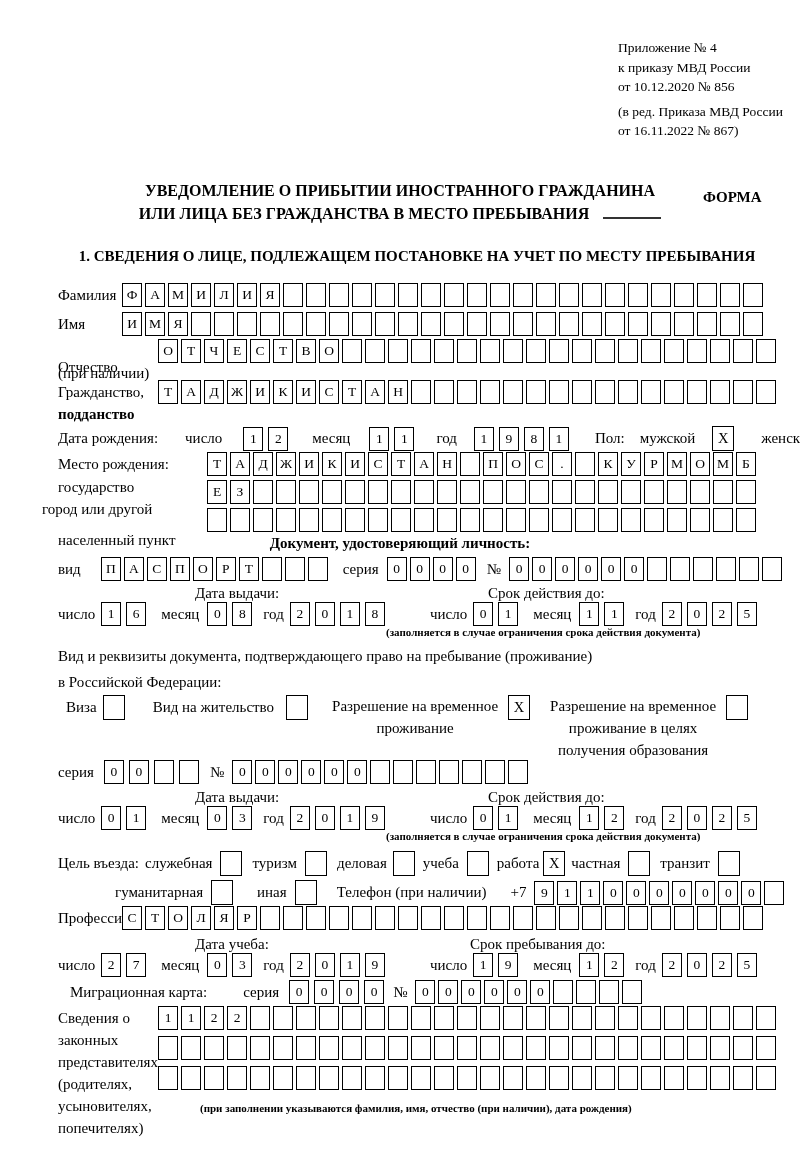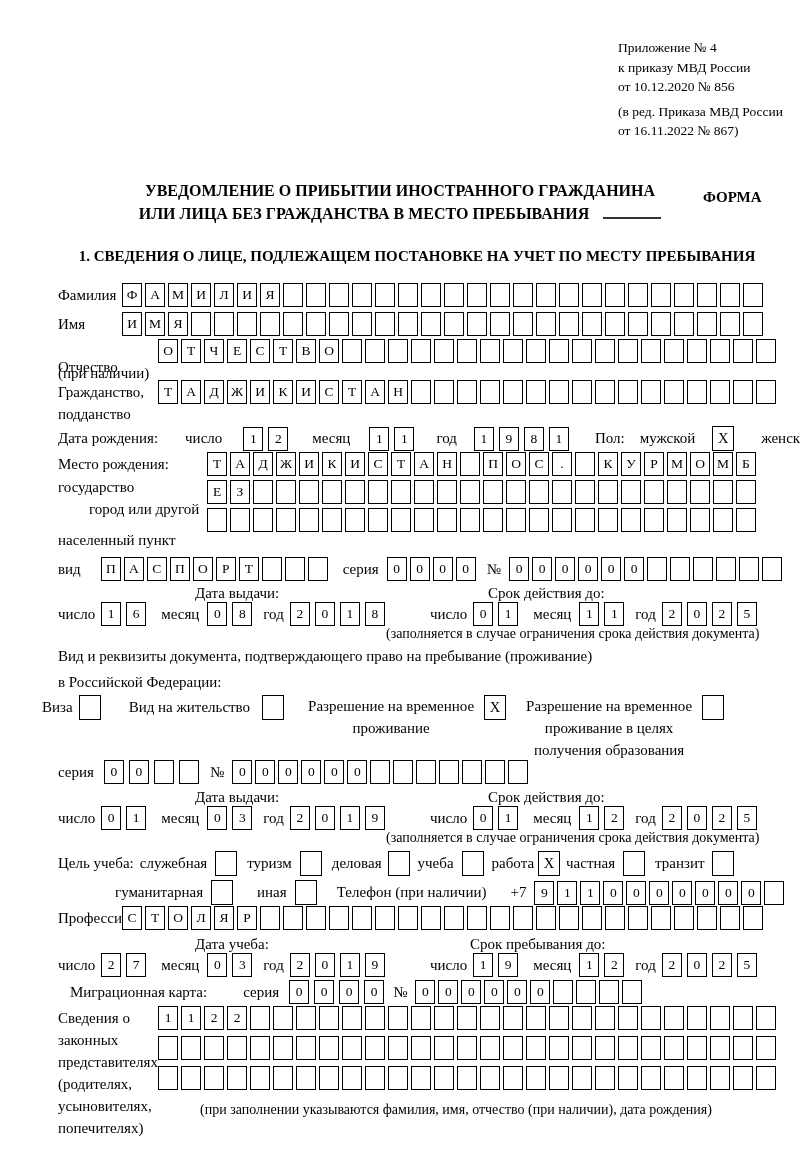--- a/index.html
+++ b/index.html
@@ -2,21 +2,21 @@
 <html><head>
 <meta charset="utf-8">
 <style>
   html,body{margin:0;padding:0;background:#fff;}
   .page{position:relative;width:800px;height:1163px;background:#fff;color:#000;
         font-family:"Liberation Serif","DejaVu Serif",serif;font-size:15px;overflow:hidden;}
   .abs{position:absolute;white-space:nowrap;}
   .row{position:absolute;display:flex;align-items:center;white-space:nowrap;}
   .b{font-weight:bold;}
   .center{left:0;width:100%;text-align:center;}
-  .small{font-size:14px;}
+  .small{font-size:11px;font-weight:bold;}
   .hdr{font-size:13.5px;line-height:1.45;}
   .cells{display:inline-flex;align-items:center;}
   .cell{box-sizing:border-box;width:20px;height:24px;border:1.6px solid #000;margin-right:3px;
         display:inline-flex;align-items:center;justify-content:center;font-size:13.5px;background:#fff;}
   .g .cell{margin-right:5px;}
   .cb{box-sizing:border-box;width:22px;height:25px;border:1.6px solid #000;display:inline-flex;
       align-items:center;justify-content:center;font-size:14.5px;background:#fff;flex:none;}
   .optcol{display:inline-block;text-align:center;line-height:22px;white-space:nowrap;vertical-align:top;}
   .optcol span{display:block;}
   .ml4{margin-left:4px;}.ml6{margin-left:6px;}.ml8{margin-left:8px;}.ml10{margin-left:10px;}
@@ -136,21 +136,21 @@
       <span class="cell"></span>
       <span class="cell"></span>
       <span class="cell"></span>
       <span class="cell"></span>
       <span class="cell"></span>
       <span class="cell"></span>
       <span class="cell"></span>
     </span>
 
   <div class="abs" style="left:58px;top:384px;">Гражданство,</div>
-  <div class="abs" style="left:58px;top:406px;">подданство</div>
+  <div class="abs" style="left:58px;top:406px;font-weight:bold;">подданство</div>
   <span class="row" style="left:158px;top:380px;">
       <span class="cell">Т</span>
       <span class="cell">А</span>
       <span class="cell">Д</span>
       <span class="cell">Ж</span>
       <span class="cell">И</span>
       <span class="cell">К</span>
       <span class="cell">И</span>
       <span class="cell">С</span>
       <span class="cell">Т</span>
@@ -195,21 +195,21 @@
       </span>
     <span class="ml10">Пол:</span>
     <span class="ml4">мужской</span>
     <span class="cb ml6">X</span>
     <span class="ml16">женский</span>
     <span class="cb ml20"></span>
   </div>
 
   <div class="abs" style="left:58px;top:456px;">Место рождения:</div>
   <div class="abs" style="left:58px;top:479px;">государство</div>
-  <div class="abs" style="left:42px;top:501px;margin-left:47px;">город или другой</div>
+  <div class="abs" style="left:42px;top:501px;">город или другой</div>
   <div class="abs" style="left:58px;top:532px;">населенный пункт</div>
   <span class="row" style="left:207px;top:452px;">
       <span class="cell">Т</span>
       <span class="cell">А</span>
       <span class="cell">Д</span>
       <span class="cell">Ж</span>
       <span class="cell">И</span>
       <span class="cell">К</span>
       <span class="cell">И</span>
       <span class="cell">С</span>
@@ -276,20 +276,21 @@
       <span class="cell"></span>
       <span class="cell"></span>
       <span class="cell"></span>
       <span class="cell"></span>
       <span class="cell"></span>
       <span class="cell"></span>
       <span class="cell"></span>
       <span class="cell"></span>
     </span>
 
+  <div class="abs b center" style="top:535px;">Документ, удостоверяющий личность:</div>
   <div class="row" style="left:58px;top:557px;justify-content:center;">
     <span>вид</span>
     <span class="cells ml20">
         <span class="cell">П</span>
         <span class="cell">А</span>
         <span class="cell">С</span>
         <span class="cell">П</span>
         <span class="cell">О</span>
         <span class="cell">Р</span>
         <span class="cell">Т</span>
@@ -359,21 +360,21 @@
         <span class="cell">0</span>
         <span class="cell">2</span>
         <span class="cell">5</span>
       </span>
   </div>
   <div class="abs small" style="left:386px;top:626px;">(заполняется в случае ограничения срока действия документа)</div>
 
   <div class="abs" style="left:58px;top:648px;">Вид и реквизиты документа, подтверждающего право на пребывание (проживание)</div>
   <div class="abs" style="left:58px;top:674px;">в Российской Федерации:</div>
 
-  <div class="row" style="left:42px;top:695px;align-items:flex-start;">
+  <div class="row" style="left:66px;top:695px;align-items:flex-start;">
     <span style="line-height:25px;">Виза</span>
     <span class="cb ml6"></span>
     <span class="ml28" style="line-height:25px;">Вид на жительство</span>
     <span class="cb ml12"></span>
     <span class="optcol ml24">
       <span>Разрешение на временное</span>
       <span>проживание</span>
     </span>
     <span class="cb ml10">X</span>
     <span class="optcol ml20">
@@ -446,21 +447,21 @@
     <span class="cells g ml6">
         <span class="cell">2</span>
         <span class="cell">0</span>
         <span class="cell">2</span>
         <span class="cell">5</span>
       </span>
   </div>
   <div class="abs small" style="left:386px;top:830px;">(заполняется в случае ограничения срока действия документа)</div>
 
   <div class="row" style="left:58px;top:851px;">
-    <span>Цель учеба:</span>
+    <span>Цель въезда:</span>
     <span class="ml6">служебная</span>
     <span class="cb ml8"></span>
     <span class="ml10">туризм</span>
     <span class="cb ml8"></span>
     <span class="ml10">деловая</span>
     <span class="cb ml6"></span>
     <span class="ml8">учеба</span>
     <span class="cb ml8"></span>
     <span class="ml8">работа</span>
     <span class="cb ml4">X</span>

